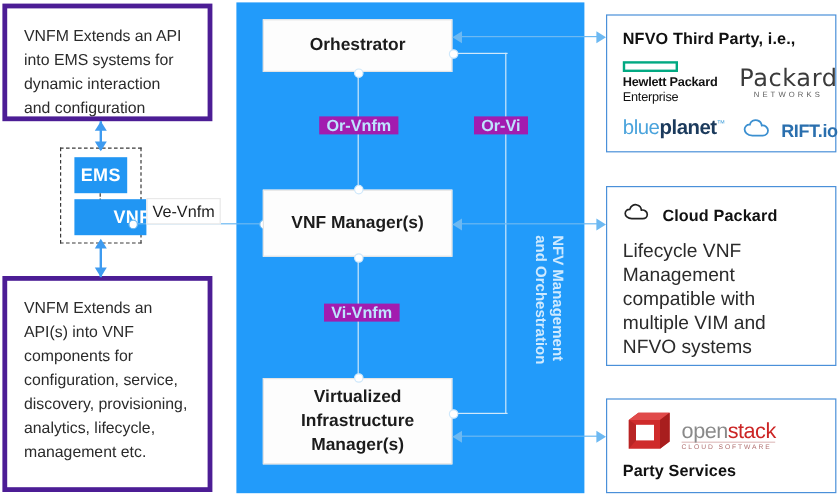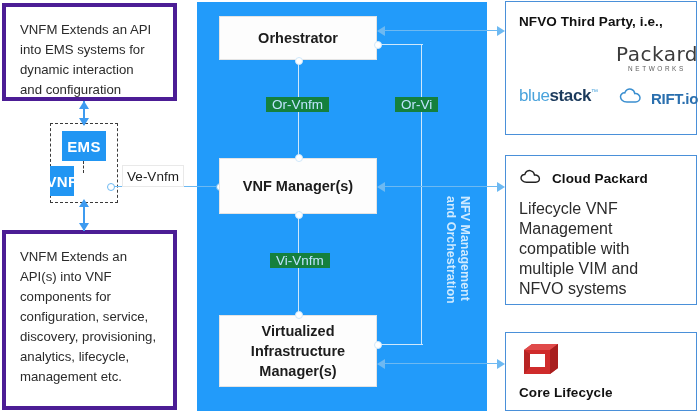--- a/index.html
+++ b/index.html
@@ -38,22 +38,22 @@
   .dotw{position:absolute;width:8px;height:8px;border-radius:50%;background:#fff;
         border:1.6px solid #cfe8fb;box-sizing:border-box;}
 
   .arrL,.arrR,.arrU,.arrD{position:absolute;width:0;height:0;}
   .arrL{border-top:5px solid transparent;border-bottom:5px solid transparent;border-right:8px solid #6db9f2;}
   .arrR{border-top:5px solid transparent;border-bottom:5px solid transparent;border-left:8px solid #6db9f2;}
   .arrU{border-left:5px solid transparent;border-right:5px solid transparent;border-bottom:8px solid #3e9bf0;}
   .arrD{border-left:5px solid transparent;border-right:5px solid transparent;border-top:8px solid #3e9bf0;}
 
   
-  .iflabel{position:absolute;color:#bfe3fd;font-size:13.5px;font-weight:400;
-           background:#15803d;padding:0 6px;white-space:nowrap;}
+  .iflabel{position:absolute;color:#bfe3fd;font-size:13.5px;font-weight:700;
+           background:#a21caf;padding:0 6px;white-space:nowrap;}
 
   .vlabel{position:absolute;color:#cfeaff;font-size:12.5px;font-weight:600;
           line-height:14px;white-space:nowrap;transform-origin:0 0;
           transform:rotate(90deg);}
 
   .vevnfm{position:absolute;background:#fff;border:1px solid #e9e9e9;
           box-sizing:border-box;display:flex;align-items:center;justify-content:center;
           font-size:13.5px;color:#1c1c1c;}
 
   
@@ -107,21 +107,21 @@
   <div class="note" style="left:2px;top:230px;width:175px;height:180px;">
     <div class="txt" style="padding:13px 14px 0 14px;">VNFM Extends an API(s) into VNF components for configuration, service, discovery, provisioning, analytics, lifecycle, management etc.</div>
   </div>
 
   <div class="dashgroup" style="left:50px;top:123px;width:68px;height:80px;"></div>
 
   <div class="sbox" style="left:62px;top:131px;width:44px;height:30px;">EMS</div>
 
   <div class="dashline" style="left:83px;top:161px;width:2px;height:12px;border-left:1.5px dashed #3a3a3a;border-top:none;"></div>
 
-  <div class="sbox" style="left:50px;top:166px;width:24px;height:30px;">VNF</div>
+  <div class="sbox" style="left:62px;top:166px;width:24px;height:30px;padding-left:36px;">VNF</div>
 
   <div class="vline-b" style="left:83px;top:101px;height:24px;"></div>
   <div class="arrD" style="left:79px;top:118px;"></div>
   <div class="arrU" style="left:79px;top:101px;"></div>
 
   <div class="vline-b" style="left:83px;top:201px;height:30px;"></div>
   <div class="arrU" style="left:79px;top:199px;"></div>
   <div class="arrD" style="left:79px;top:223px;"></div>
 
   <div class="hline" style="left:110px;top:186px;width:110px;"></div>
@@ -157,31 +157,36 @@
   <div class="arrR" style="left:497px;top:26px;"></div>
 
   <div class="hline" style="left:381px;top:186px;width:122px;"></div>
   <div class="arrL" style="left:377px;top:182px;"></div>
   <div class="arrR" style="left:497px;top:182px;"></div>
 
   <div class="hline" style="left:381px;top:363px;width:122px;"></div>
   <div class="arrL" style="left:377px;top:359px;"></div>
   <div class="arrR" style="left:497px;top:359px;"></div>
 
-  <div class="rbox" style="left:505px;top:1px;width:192px;height:134px;">
+  <div class="rbox" style="left:505px;top:12px;width:192px;height:115px;">
     <div class="rtitle" style="margin:12px 0 0 13px;">NFVO Third Party, i.e.,</div>
 
+    <div class="hpe" style="left:13px;top:38px;position:absolute;">
+      <div class="bar"></div>
+      <div class="l1">Hewlett Packard</div>
+      <div class="l2">Enterprise</div>
+    </div>
 
     <div class="juniper" style="left:110px;top:40px;position:absolute;">
       <div class="jn">Packard</div>
       <div class="jnet">NETWORKS</div>
     </div>
 
     <div class="bplanet" style="left:13px;top:84px;position:absolute;">
-      <span class="b1">blue</span><span class="b2">stack</span><span class="tm">™</span>
+      <span class="b1">blue</span><span class="b2">planet</span><span class="tm">™</span>
     </div>
 
     <div class="rift" style="left:112px;top:84px;position:absolute;">
       <span style="display:inline-block;margin-right:3px;">
         <svg width="30" height="20" viewBox="0 0 30 20">
           <path d="M9 16 C4.5 16 2.5 13 2.5 10.8 C2.5 8.4 4.6 6.6 6.8 6.9 C7.6 4 10.4 2.4 13.2 3.3 C15.2 3.9 16.5 5.6 16.8 7.6 C19.6 7.2 22 9.3 22 11.8 C22 14.2 20 16 17.6 16 Z" fill="none" stroke="#3b8fd0" stroke-width="1.5"></path>
         </svg>
       </span>
       <span class="rtxt">RIFT.io</span>
     </div>
@@ -203,17 +208,21 @@
     <div class="ostack" style="left:12px;top:7px;position:absolute;">
       <span style="display:inline-block;">
         <svg width="46" height="40" viewBox="0 0 46 40">
           <path d="M6 10 L14 4 L40 4 L40 28 L32 34 L6 34 Z" fill="#cf2b2b"></path>
           <path d="M6 10 L14 4 L40 4 L32 10 Z" fill="#e04a4a"></path>
           <path d="M32 10 L40 4 L40 28 L32 34 Z" fill="#a81e1e"></path>
           <rect x="12" y="14" width="15" height="13" fill="#ffffff"></rect>
           <path d="M6 10 L12 14 L12 27 L6 34 Z" fill="#b82424"></path>
         </svg>
       </span>
-    </div>
-    <div class="rtitle" style="position:absolute;left:13px;top:52px;">Core Lifecycle</div>
+      <span class="otxt" style="margin-left:4px;">
+        <span><span class="o1">open</span><span class="o2">stack</span></span>
+        <div class="sub">CLOUD SOFTWARE</div>
+      </span>
+    </div>
+    <div class="rtitle" style="position:absolute;left:13px;top:52px;">Party Services</div>
   </div>
 
 </div>
 
 </body></html>

